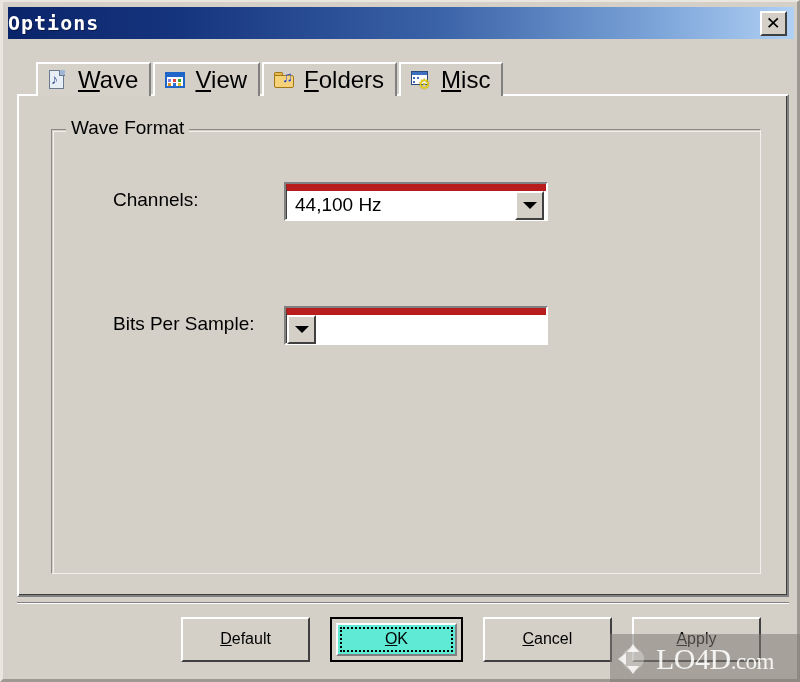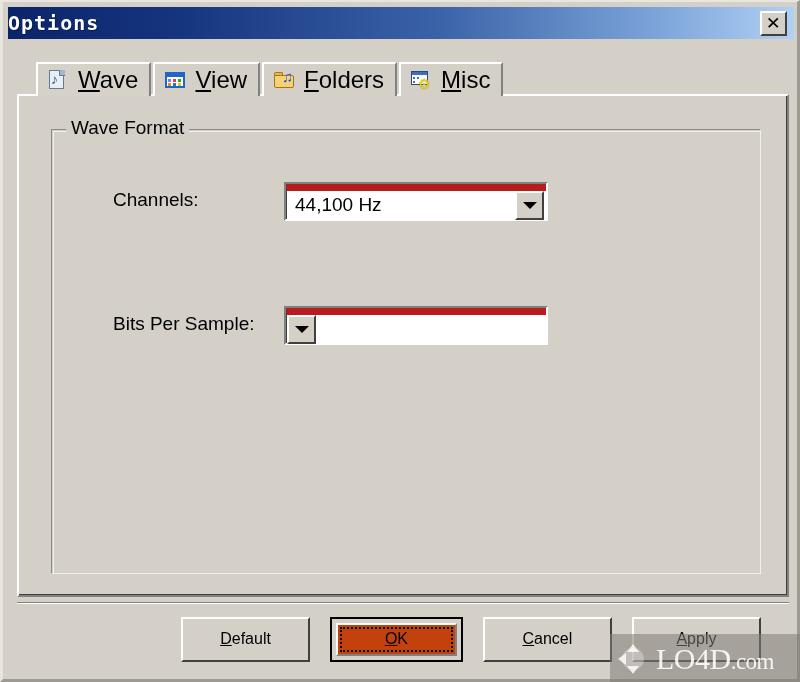--- a/index.html
+++ b/index.html
@@ -355,21 +355,21 @@
   }
   .btn u { text-decoration: underline; }
   .btn.default {
     border: 2px solid #000000;
     width: 140px;
   }
   .btn.default .inner {
     position: absolute;
     left: 4px; top: 4px; right: 4px; bottom: 4px;
     box-sizing: border-box;
-    background: #c2410c;
+    background: #5eead4;
     border-top: 2px solid #ffffff;
     border-left: 2px solid #ffffff;
     border-right: 2px solid #808080;
     border-bottom: 2px solid #808080;
     display: flex;
     align-items: center;
     justify-content: center;
   }
   .btn.default .focusrect {
     position: absolute;

